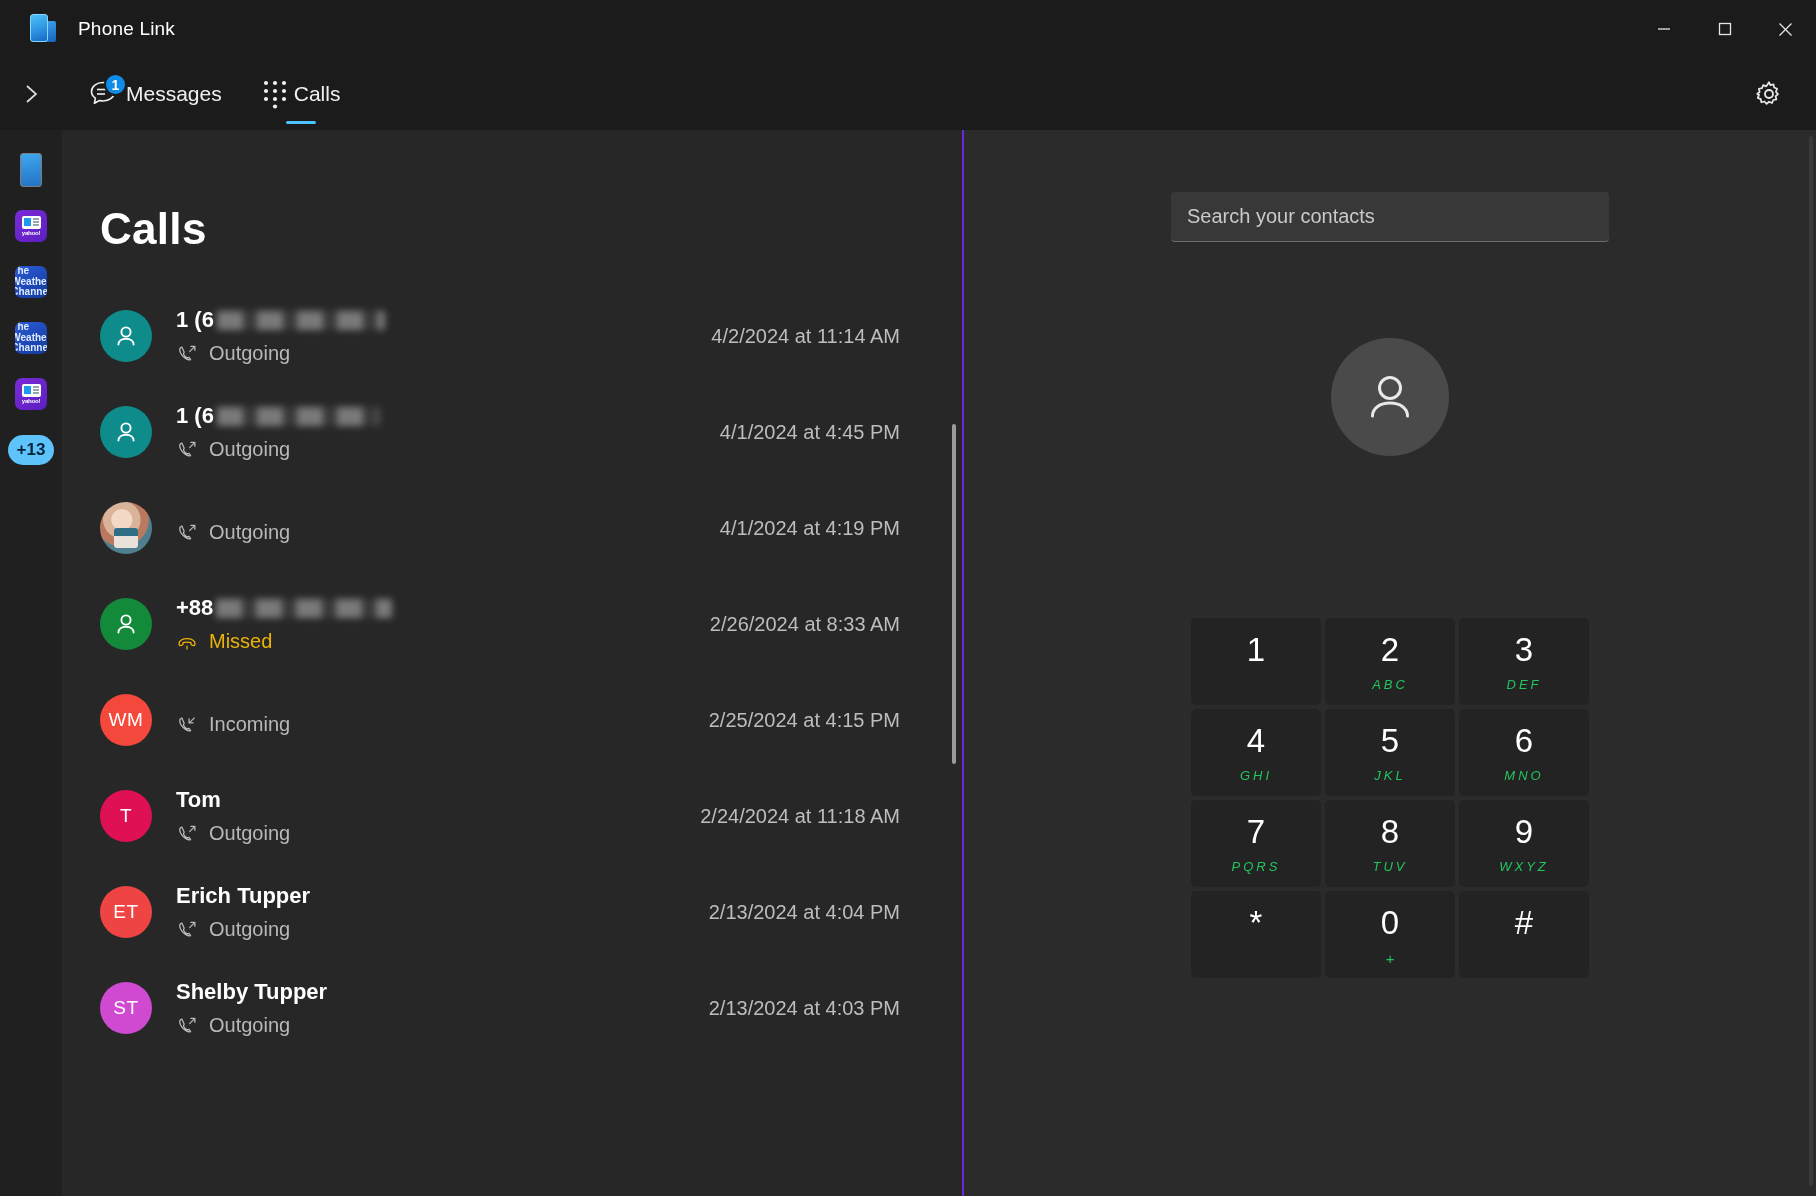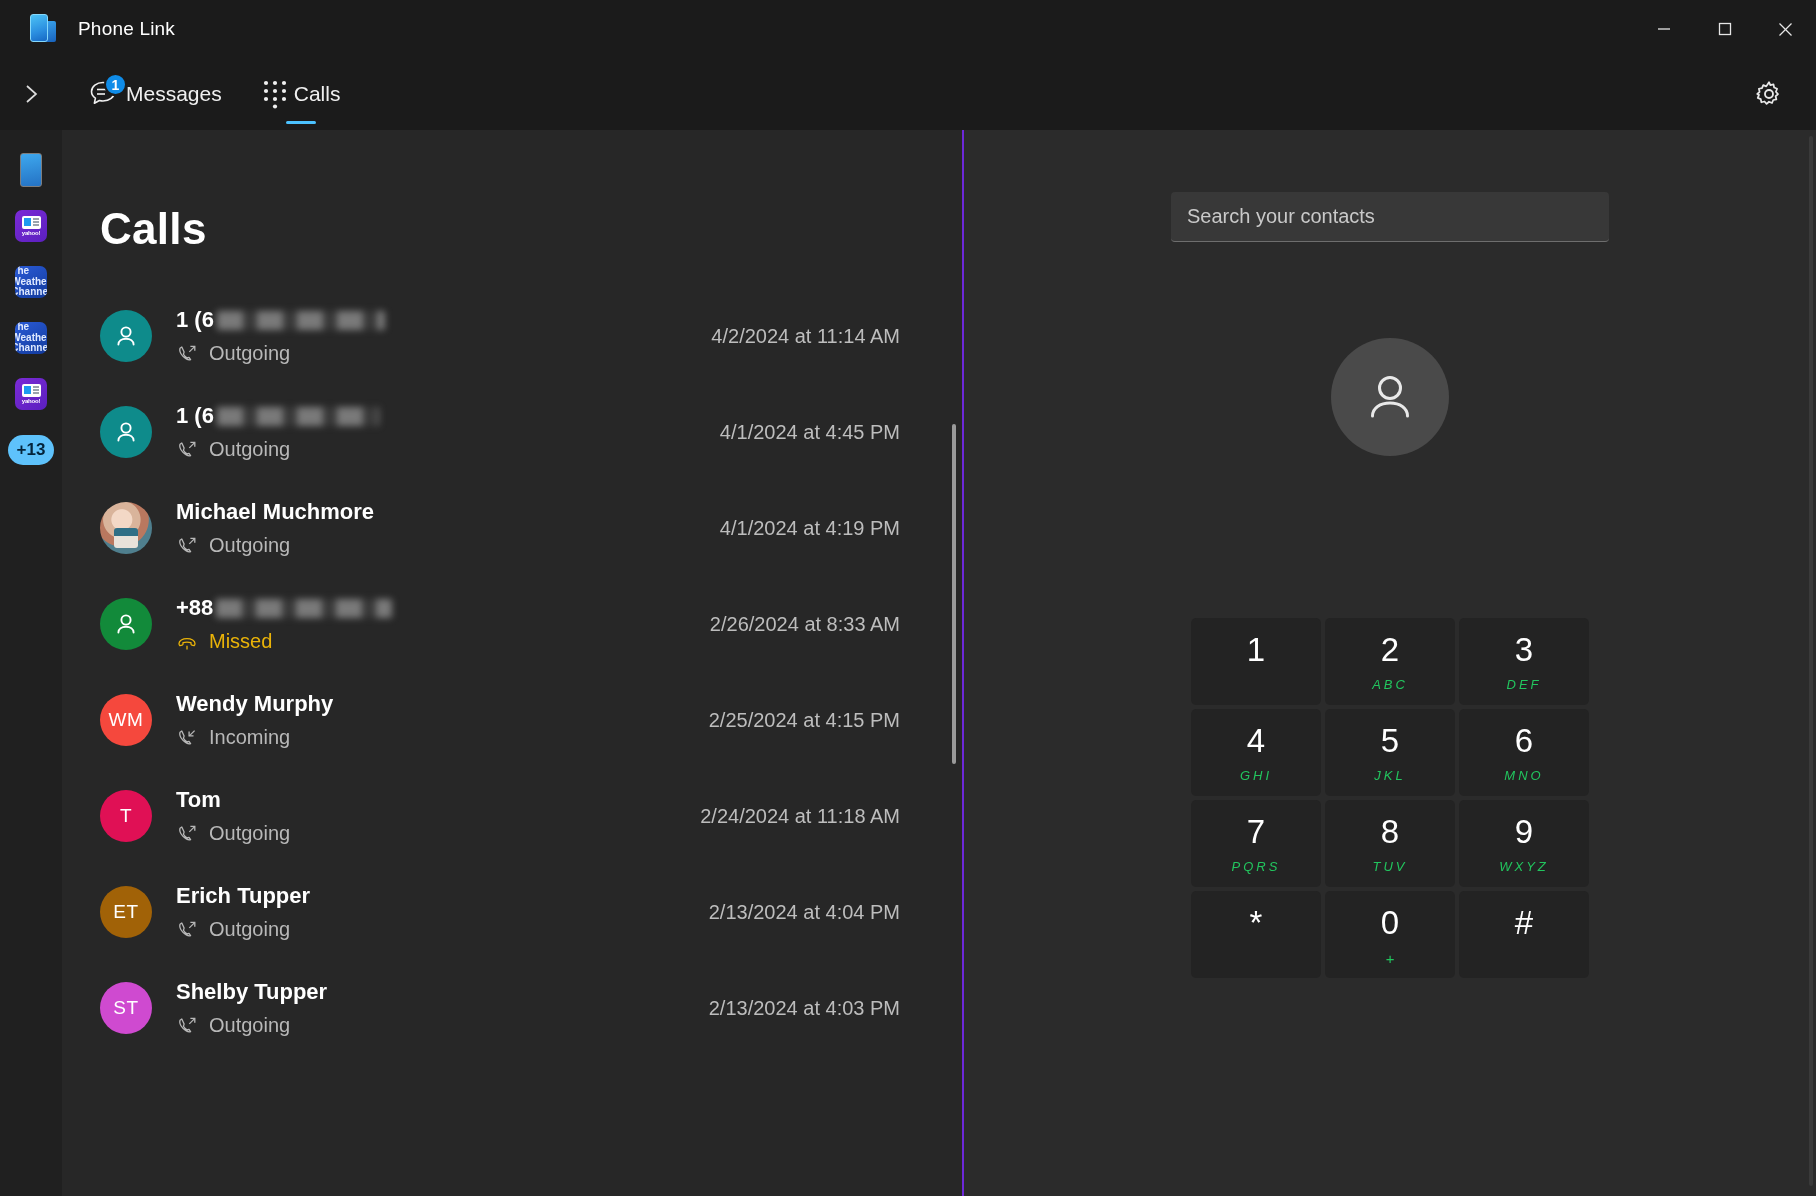--- a/index.html
+++ b/index.html
@@ -428,23 +428,20 @@
   <polyline points="14.4,3.4 18.8,3.4 18.8,7.8" fill="none" stroke="currentColor" stroke-width="1.3"></polyline>
 </svg></span>
               <span>Outgoing</span>
             </div>
           </div>
           <div class="call-time">4/1/2024 at 4:45 PM</div>
         </div>
         <div class="call-row">
           <div class="avatar photo-av"></div>
           <div class="call-texts">
-            <div class="call-name">
-              <span>Michael Muchmore</span>
-            </div>
             <div class="call-sub">
               <span class="dir-icon"><svg viewBox="0 0 22 22" width="22" height="22">
   <path d="M4 5.2c-.6 1.9.5 5.5 3 8.2 2.5 2.6 5.9 3.8 7.6 3.3l-1.6-2.4-2.1.6c-1.3-.9-2.7-2.3-3.5-3.7l.7-2.1L5.8 4z" fill="none" stroke="currentColor" stroke-width="1.3" stroke-linejoin="round"></path>
   <line x1="13.3" y1="8.9" x2="18.6" y2="3.6" stroke="currentColor" stroke-width="1.3"></line>
   <polyline points="14.4,3.4 18.8,3.4 18.8,7.8" fill="none" stroke="currentColor" stroke-width="1.3"></polyline>
 </svg></span>
               <span>Outgoing</span>
             </div>
           </div>
           <div class="call-time">4/1/2024 at 4:19 PM</div>
@@ -469,23 +466,20 @@
               <span>Missed</span>
             </div>
           </div>
           <div class="call-time">2/26/2024 at 8:33 AM</div>
         </div>
         <div class="call-row">
           <div class="avatar" style="background: rgb(245, 72, 61);">
             <span>WM</span>
           </div>
           <div class="call-texts">
-            <div class="call-name">
-              <span>Wendy Murphy</span>
-            </div>
             <div class="call-sub">
               <span class="dir-icon"><svg viewBox="0 0 22 22" width="22" height="22">
   <path d="M4 5.2c-.6 1.9.5 5.5 3 8.2 2.5 2.6 5.9 3.8 7.6 3.3l-1.6-2.4-2.1.6c-1.3-.9-2.7-2.3-3.5-3.7l.7-2.1L5.8 4z" fill="none" stroke="currentColor" stroke-width="1.3" stroke-linejoin="round"></path>
   <line x1="18.6" y1="3.6" x2="13.3" y2="8.9" stroke="currentColor" stroke-width="1.3"></line>
   <polyline points="17.5,8.9 13.1,8.9 13.1,4.5" fill="none" stroke="currentColor" stroke-width="1.3"></polyline>
 </svg></span>
               <span>Incoming</span>
             </div>
           </div>
           <div class="call-time">2/25/2024 at 4:15 PM</div>
@@ -503,21 +497,21 @@
   <path d="M4 5.2c-.6 1.9.5 5.5 3 8.2 2.5 2.6 5.9 3.8 7.6 3.3l-1.6-2.4-2.1.6c-1.3-.9-2.7-2.3-3.5-3.7l.7-2.1L5.8 4z" fill="none" stroke="currentColor" stroke-width="1.3" stroke-linejoin="round"></path>
   <line x1="13.3" y1="8.9" x2="18.6" y2="3.6" stroke="currentColor" stroke-width="1.3"></line>
   <polyline points="14.4,3.4 18.8,3.4 18.8,7.8" fill="none" stroke="currentColor" stroke-width="1.3"></polyline>
 </svg></span>
               <span>Outgoing</span>
             </div>
           </div>
           <div class="call-time">2/24/2024 at 11:18 AM</div>
         </div>
         <div class="call-row">
-          <div class="avatar" style="background: #a16207;">
+          <div class="avatar" style="background: #ef4444;">
             <span>ET</span>
           </div>
           <div class="call-texts">
             <div class="call-name">
               <span>Erich Tupper</span>
             </div>
             <div class="call-sub">
               <span class="dir-icon"><svg viewBox="0 0 22 22" width="22" height="22">
   <path d="M4 5.2c-.6 1.9.5 5.5 3 8.2 2.5 2.6 5.9 3.8 7.6 3.3l-1.6-2.4-2.1.6c-1.3-.9-2.7-2.3-3.5-3.7l.7-2.1L5.8 4z" fill="none" stroke="currentColor" stroke-width="1.3" stroke-linejoin="round"></path>
   <line x1="13.3" y1="8.9" x2="18.6" y2="3.6" stroke="currentColor" stroke-width="1.3"></line>

